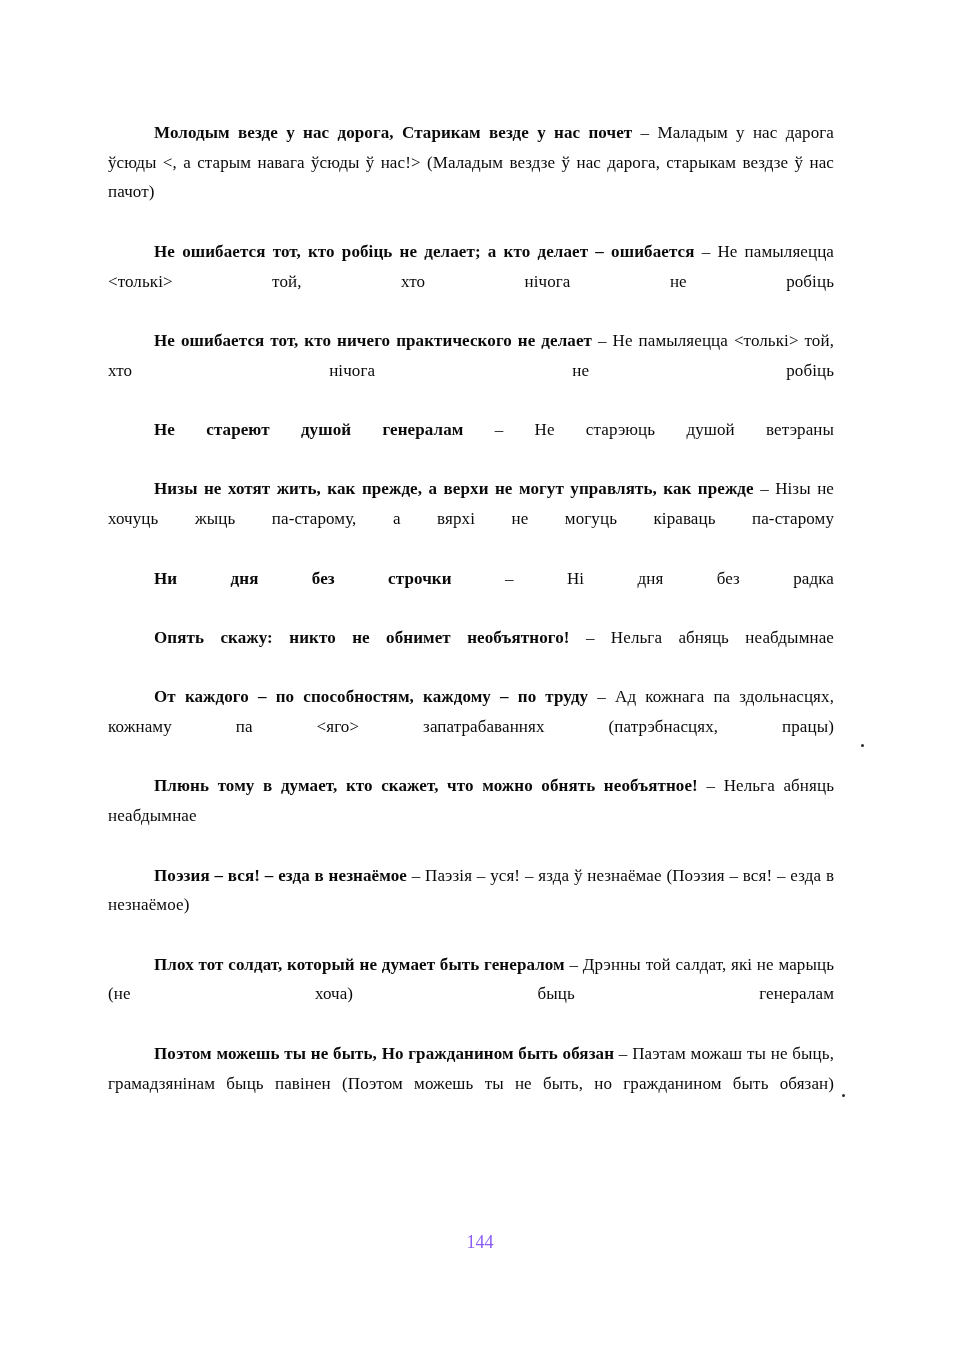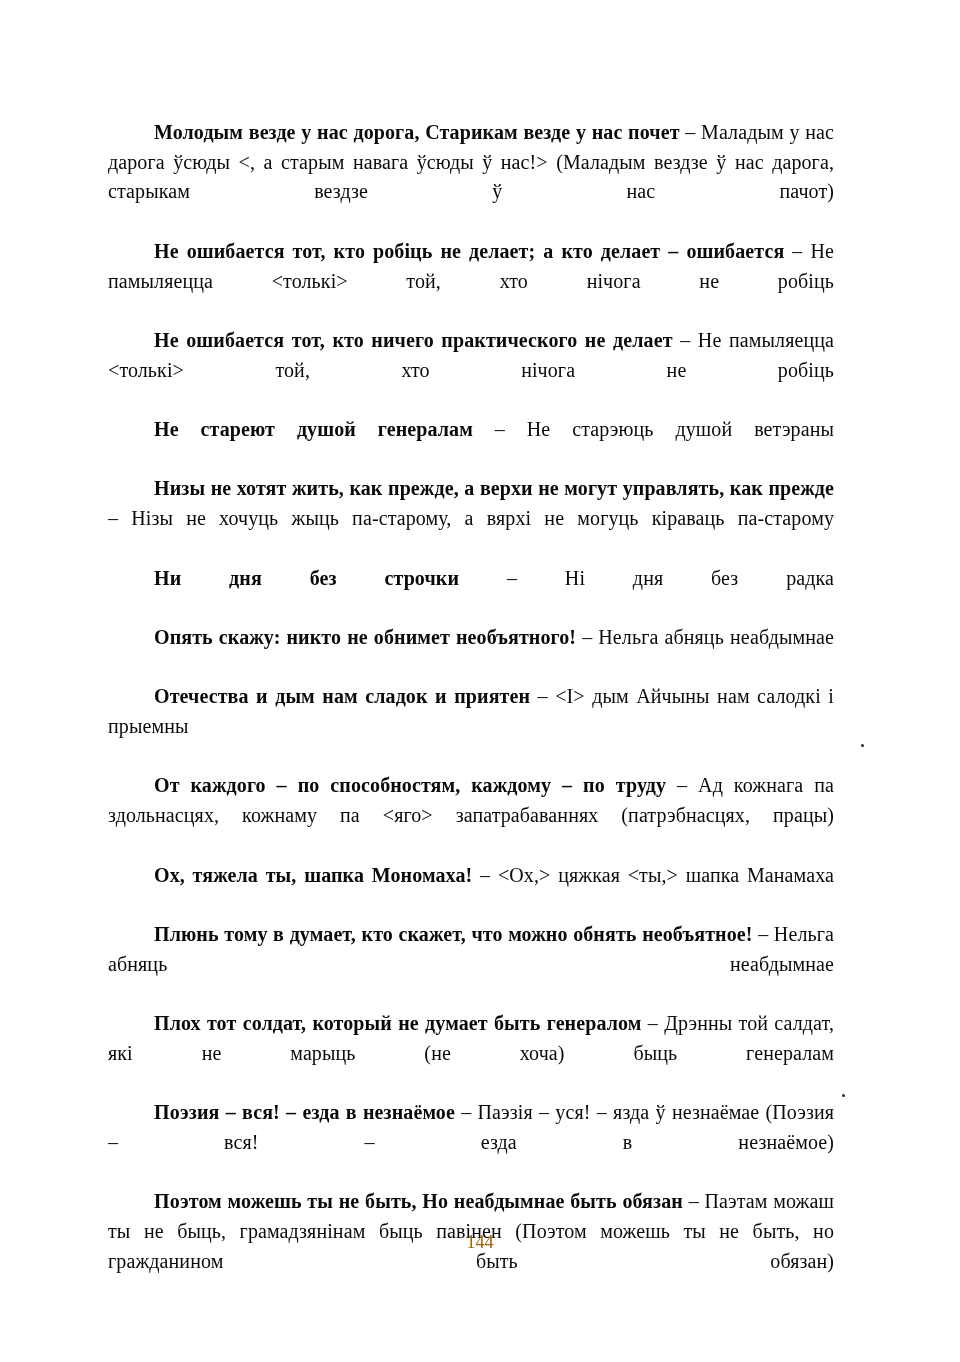--- a/index.html
+++ b/index.html
@@ -30,21 +30,21 @@
     top: 118px;
     width: 726px;
   }
 
   .entry {
     margin: 0;
     padding: 0;
     text-indent: 46px;
     text-align: justify;
     text-justify: inter-word;
-    font-size: 20px;
+    font-size: 17px;
     line-height: 29.7px;
     letter-spacing: 0.1px;
     word-spacing: 0.3px;
     -webkit-font-smoothing: antialiased;
   }
 
   .entry .hw {
     font-weight: bold;
   }
 
@@ -60,21 +60,21 @@
   }
 
   #page-number {
     position: absolute;
     left: 0;
     top: 1232px;
     width: 960px;
     text-align: center;
     font-size: 18px;
     font-family: "Liberation Serif", "DejaVu Serif", serif;
-    color: #a16207;
+    color: #8b5cf6;
   }
 
   .speck {
     position: absolute;
     background: #2a2a2a;
     width: 3px;
     height: 3px;
     border-radius: 50%;
   }
 </style>
@@ -93,33 +93,31 @@
 
     <p class="entry"><span class="hw">Не стареют душой генералам</span><span class="tr"> – Не старэюць душой ветэраны</span></p>
 
     <p class="entry"><span class="hw">Низы не хотят жить, как прежде, а верхи не могут управлять, как прежде</span><span class="tr"> – Нізы не хочуць жыць па-старому, а вярхі не могуць кіраваць па-старому</span></p>
 
     <p class="entry"><span class="hw">Ни дня без строчки</span><span class="tr"> – Ні дня без радка</span></p>
 
 
     <p class="entry"><span class="hw">Опять скажу: никто не обнимет необъятного!</span><span class="tr"> – Нельга абняць неабдымнае</span></p>
 
-    <p class="entry"><span class="hw">Отечества и дым нам сладок и приятен</span><span class="tr"> – &lt;І&gt; дым Айчыны нам салодкі і прыемны</span></p>
 
     <p class="entry"><span class="hw">От каждого – по способностям, каждому – по труду</span><span class="tr"> – Ад кожнага па здольнасцях, кожнаму па &lt;яго&gt; запатрабаваннях (патрэбнасцях, працы)</span></p>
 
-    <p class="entry"><span class="hw">Ох, тяжела ты, шапка Мономаха!</span><span class="tr"> – &lt;Ох,&gt; цяжкая &lt;ты,&gt; шапка Манамаха</span></p>
 
     <p class="entry"><span class="hw">Плюнь тому в думает, кто скажет, что можно обнять необъятное!</span><span class="tr"> – Нельга абняць неабдымнае</span></p>
 
+    <p class="entry"><span class="hw">Поэзия – вся! – езда в незнаёмое</span><span class="tr"> – Паэзія – уся! – язда ў незнаёмае (Поэзия – вся! – езда в незнаёмое)</span></p>
+
     <p class="entry"><span class="hw">Плох тот солдат, который не думает быть генералом</span><span class="tr"> – Дрэнны той салдат, які не марыць (не хоча) быць генералам</span></p>
 
-    <p class="entry"><span class="hw">Поэзия – вся! – езда в незнаёмое</span><span class="tr"> – Паэзія – уся! – язда ў незнаёмае (Поэзия – вся! – езда в незнаёмое)</span></p>
-
-    <p class="entry"><span class="hw">Поэтом можешь ты не быть, Но неабдымнае быть обязан</span><span class="tr"> – Паэтам можаш ты не быць, грамадзянінам быць павінен (Поэтом можешь ты не быть, но гражданином быть обязан)</span></p>
+    <p class="entry"><span class="hw">Поэтом можешь ты не быть, Но гражданином быть обязан</span><span class="tr"> – Паэтам можаш ты не быць, грамадзянінам быць павінен (Поэтом можешь ты не быть, но гражданином быть обязан)</span></p>
 
   </div>
 
   <div class="speck" style="left:861px; top:744px;"></div>
   <div class="speck" style="left:842px; top:1094px;"></div>
 
   <div id="page-number">144</div>
 
 </div>
 

